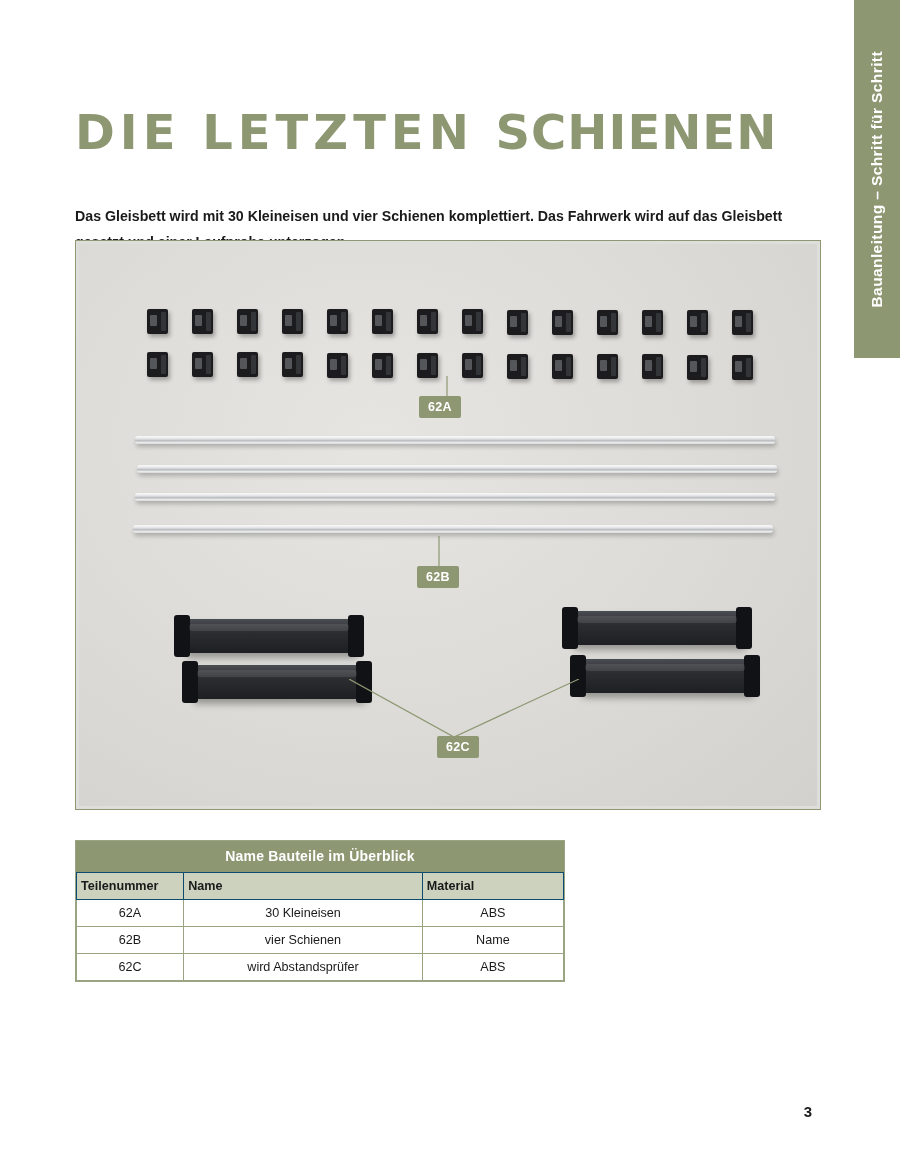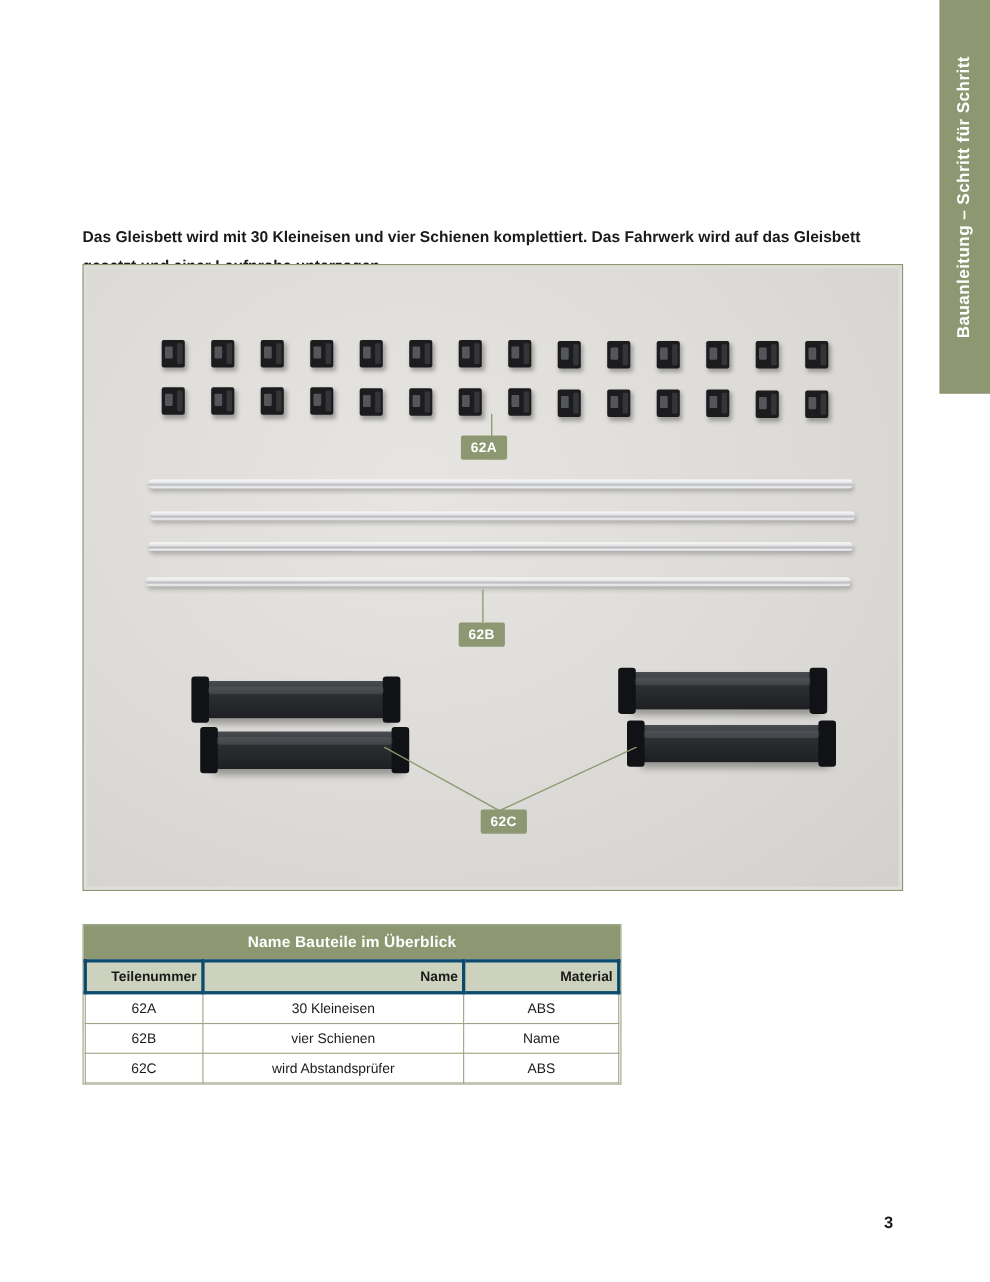--- a/index.html
+++ b/index.html
@@ -183,22 +183,22 @@
     font-size: 14px;
     font-weight: bold;
     padding: 7px 0 8px 0;
     caption-side: top;
     letter-spacing: 0.2px;
   }
   table.parts th {
     background: #ccd2be;
     font-weight: bold;
     padding: 6px 4px;
-    border: 3px solid #0c4a6e;
-    text-align: right;
+    border: 1px solid #0c4a6e;
+    text-align: left;
   }
   table.parts td {
     padding: 6px 4px;
     border: 1px solid #9aa483;
     text-align: center;
     background: #ffffff;
   }
   table.parts col.c1 { width: 22%; }
   table.parts col.c2 { width: 49%; }
   table.parts col.c3 { width: 29%; }
@@ -214,20 +214,21 @@
 </style>
 </head>
 <body>
 
 <div class="side-tab">
   <span class="side-tab-label">Bauanleitung – Schritt für Schritt</span>
 </div>
 
 <div class="page">
 
+  <h1 class="title"><span class="t-thin">DIE LETZTEN </span><span>SCHIENEN</span></h1>
 
   <p class="intro">Das Gleisbett wird mit 30 Kleineisen und vier Schienen komplettiert. Das Fahrwerk wird auf das Gleisbett gesetzt und einer Laufprobe unterzogen.</p>
 
   <div class="photo">
     <div class="photo-inner">
 
       <div class="clip" style="left:68px;  top:65px;"></div>
       <div class="clip" style="left:113px; top:65px;"></div>
       <div class="clip" style="left:158px; top:65px;"></div>
       <div class="clip" style="left:203px; top:65px;"></div>

